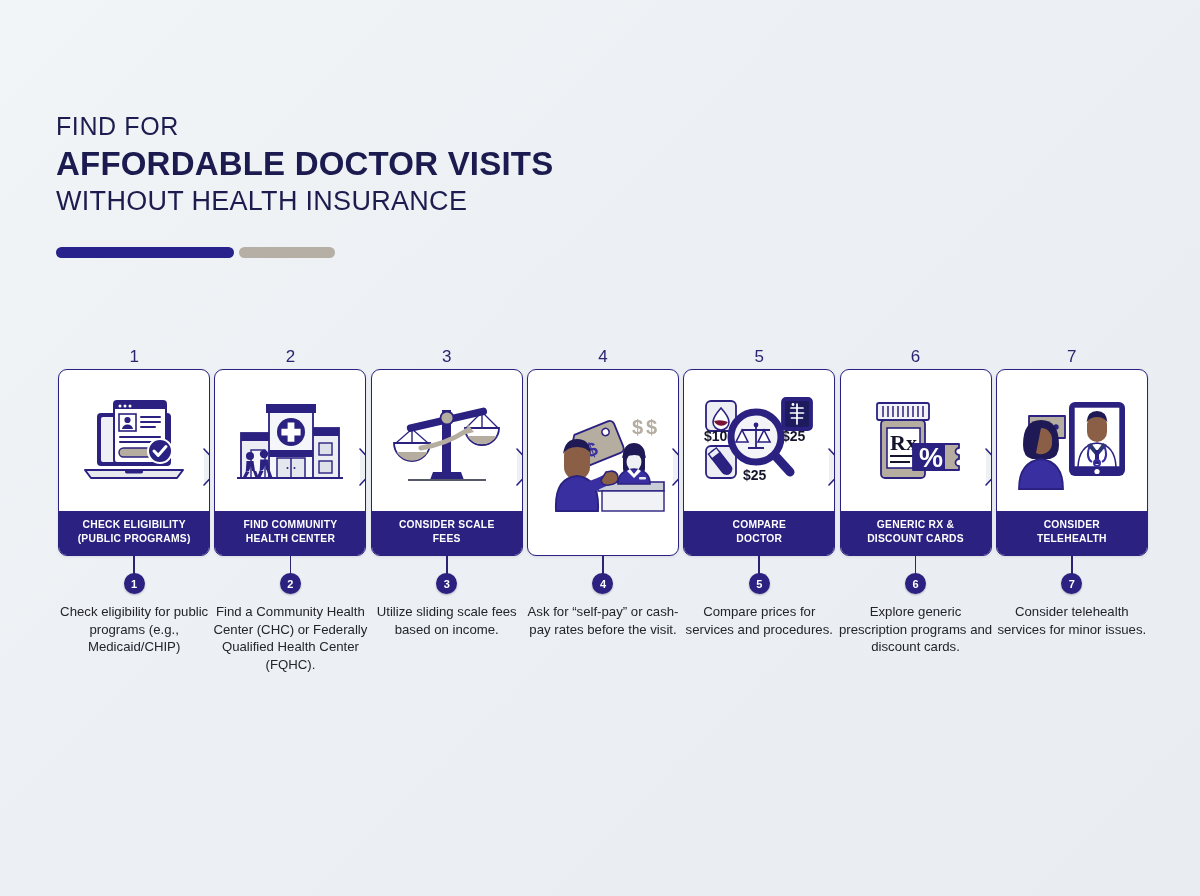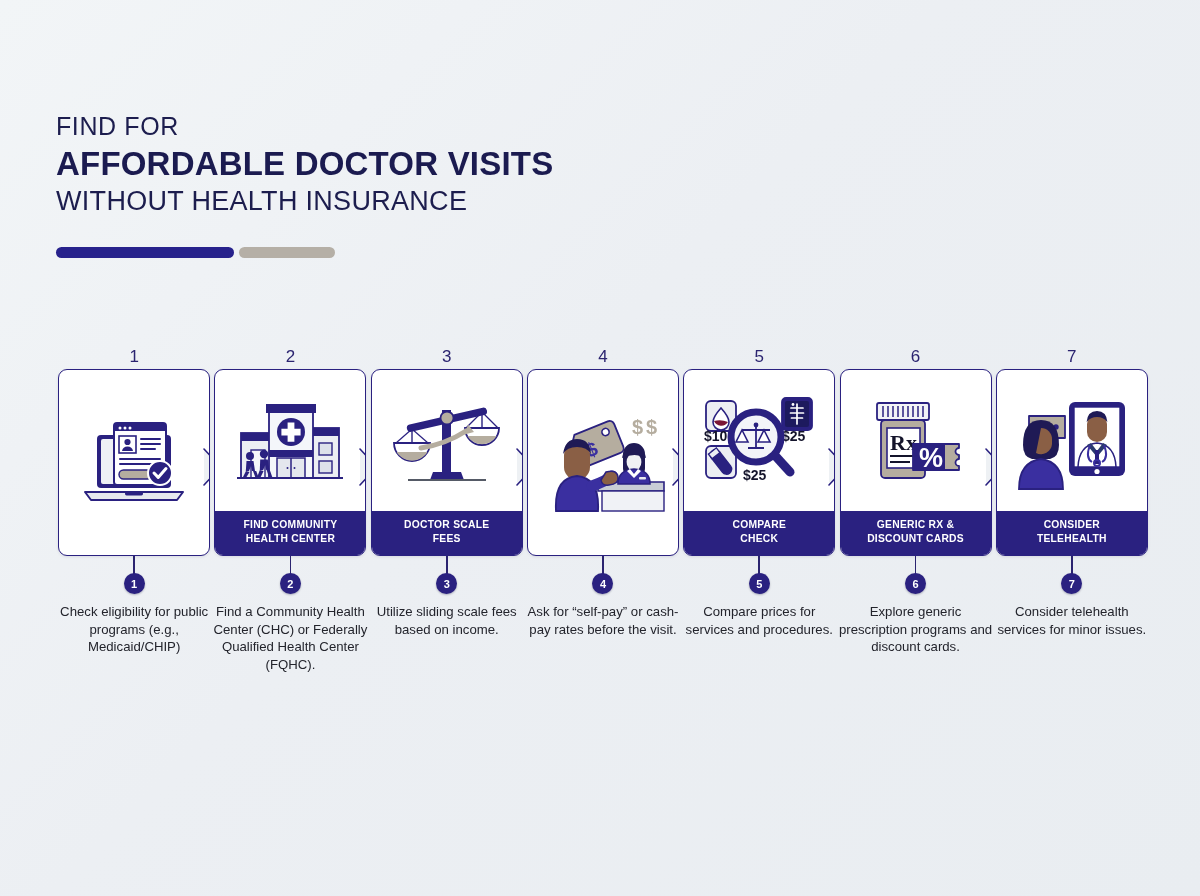--- a/index.html
+++ b/index.html
@@ -199,20 +199,26 @@
           <rect x="65" y="38" width="16" height="2" rx="1" fill="#2a2180"></rect>
           <rect x="44" y="48" width="42" height="2" rx="1" fill="#2a2180"></rect>
           <rect x="44" y="53" width="42" height="2" rx="1" fill="#2a2180"></rect>
 
           <rect x="44" y="60" width="33" height="9" rx="4.5" fill="#b5ad9f" stroke="#2a2180" stroke-width="1.4"></rect>
 
           <circle cx="85" cy="63" r="12" fill="#2a2180" stroke="#fff" stroke-width="2"></circle>
           <path d="M79 63 l4.2 4.4 L91 58.6" fill="none" stroke="#fff" stroke-width="3" stroke-linecap="round" stroke-linejoin="round"></path>
         </svg>
       </div>
+      <div class="band">
+        <span>
+          <span>CHECK ELIGIBILITY</span><br>
+          <span>(PUBLIC PROGRAMS)</span>
+        </span>
+      </div>
       <svg class="chev" viewBox="0 0 20 38">
         <path d="M1 1 L18 19 L1 37" fill="#eef1f4" stroke="#2a2180" stroke-width="1.6" stroke-linejoin="round" stroke-linecap="round"></path>
       </svg>
     </div>
     <div class="connector"></div>
     <div class="badge">1</div>
     <div class="desc">Check eligibility for public programs (e.g., Medicaid/CHIP)</div>
   </div>
 
   <div class="step">
@@ -299,21 +305,21 @@
           <path d="M79.4 48 a17 17 0 0 0 29.2 0 Z" fill="#b5ad9f"></path>
           <line x1="94" y1="24" x2="78" y2="40" stroke="#2a2180" stroke-width="1.2"></line>
           <line x1="94" y1="24" x2="110" y2="40" stroke="#2a2180" stroke-width="1.2"></line>
 
           <path d="M33 60 Q58 56 78 43" fill="none" stroke="#b5ad9f" stroke-width="5" stroke-linecap="round"></path>
           <path d="M80 36.5 l6 7.5 l-9.5 2.5 Z" fill="#b5ad9f"></path>
         </svg>
       </div>
       <div class="band">
         <span>
-          <span>DOCTOR SCALE</span><br>
+          <span>CONSIDER SCALE</span><br>
           <span>FEES</span>
         </span>
       </div>
       <svg class="chev" viewBox="0 0 20 38">
         <path d="M1 1 L18 19 L1 37" fill="#eef1f4" stroke="#2a2180" stroke-width="1.6" stroke-linejoin="round" stroke-linecap="round"></path>
       </svg>
     </div>
     <div class="connector"></div>
     <div class="badge">3</div>
     <div class="desc">Utilize sliding scale fees based on income.</div>
@@ -405,21 +411,21 @@
             <line x1="50" y1="60" x2="66" y2="60"></line>
           </g>
           <circle cx="58" cy="37" r="2.4" fill="#2a2180"></circle>
           <path d="M38 42 l6 12 h-12 Z" fill="#fff" stroke="#2a2180" stroke-width="1.6" transform="translate(6,0)"></path>
           <path d="M72 42 l6 12 h-12 Z" fill="#fff" stroke="#2a2180" stroke-width="1.6" transform="translate(-6,0)"></path>
         </svg>
       </div>
       <div class="band">
         <span>
           <span>COMPARE</span><br>
-          <span>CHECK</span>
+          <span>DOCTOR</span>
         </span>
       </div>
       <svg class="chev" viewBox="0 0 20 38">
         <path d="M1 1 L18 19 L1 37" fill="#eef1f4" stroke="#2a2180" stroke-width="1.6" stroke-linejoin="round" stroke-linecap="round"></path>
       </svg>
     </div>
     <div class="connector"></div>
     <div class="badge">5</div>
     <div class="desc">Compare prices for services and procedures.</div>
   </div>

